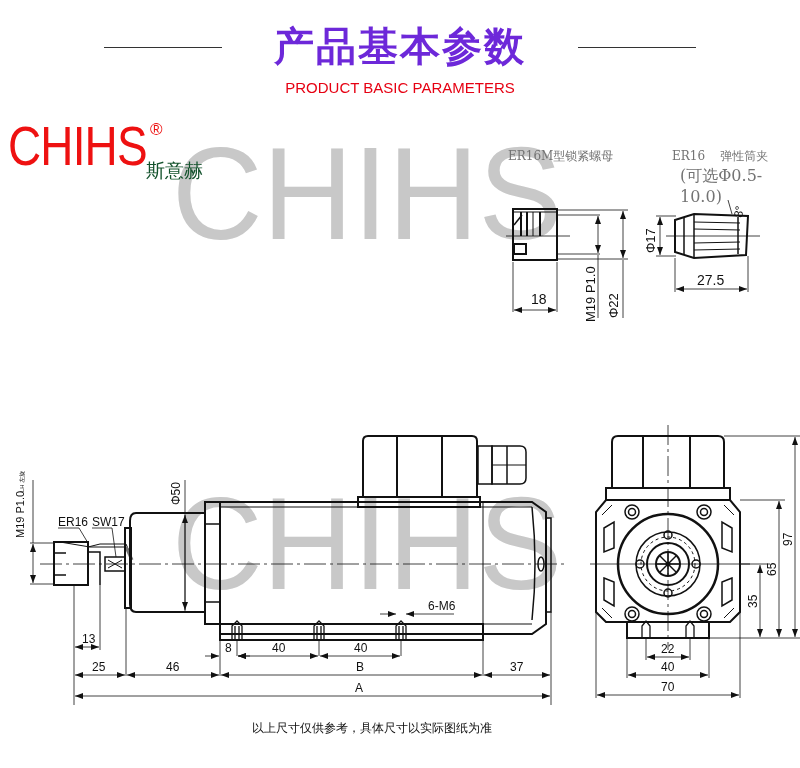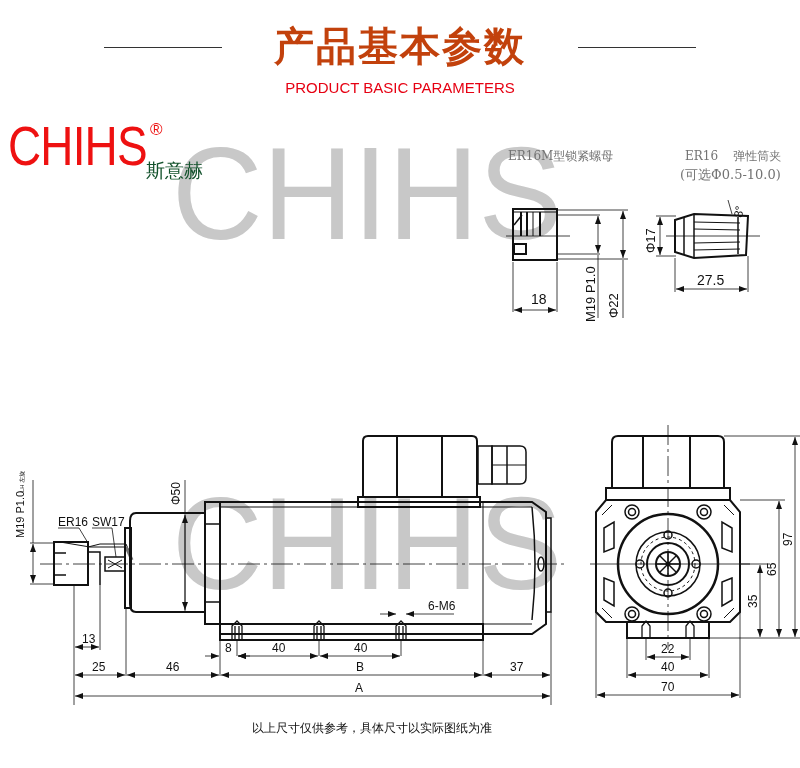--- a/index.html
+++ b/index.html
@@ -1,18 +1,18 @@
 <!DOCTYPE html>
 <html><head>
 <meta charset="utf-8">
 <style>
   html,body{margin:0;padding:0;background:#fff;}
   body{width:800px;height:768px;position:relative;overflow:hidden;font-family:"Liberation Sans",sans-serif;}
   .abs{position:absolute;}
-  .title-cn{left:0;width:800px;top:22px;text-align:center;color:#c2410c;font-family:"DejaVu Serif",serif;font-weight:bold;font-size:40px;letter-spacing:2px;line-height:48px;}
+  .title-cn{left:0;width:800px;top:22px;text-align:center;color:#6d28d9;font-family:"DejaVu Serif",serif;font-weight:bold;font-size:40px;letter-spacing:2px;line-height:48px;}
   .title-en{left:0;width:800px;top:79px;text-align:center;color:#e60012;font-family:"Liberation Sans",sans-serif;font-size:15px;line-height:18px;}
   .rule{height:1px;background:#333;top:47px;}
   .logo{left:8px;top:116px;color:#ee1111;font-family:"Liberation Sans",sans-serif;font-size:56px;line-height:60px;letter-spacing:-1px;transform:scaleX(0.82);transform-origin:left top;}
   .logo-reg{left:150px;top:120px;color:#ee1111;font-size:17px;}
   .logo-cn{left:146px;top:158px;color:#14532d;font-family:Liberation Serif, serif;font-size:19px;}
   .note{left:0;width:744px;top:720px;text-align:center;font-family:"DejaVu Serif",serif;font-size:12px;color:#111;}
   .wm{color:#c8c8c8;font-family:"Liberation Sans",sans-serif;font-weight:normal;font-size:132px;line-height:132px;transform:scaleX(0.95);transform-origin:left top;z-index:0;}
   svg{position:absolute;left:0;top:0;z-index:1;}
   svg text{font-family:"Liberation Sans Narrow","Liberation Sans",sans-serif;fill:#111;}
   .lbl{font-family:"DejaVu Serif",serif;font-size:12px;color:#737373;}
@@ -26,22 +26,22 @@
 <div class="abs rule" style="left:104px;width:118px;"></div>
 <div class="abs rule" style="left:578px;width:118px;"></div>
 <div class="abs title-cn">产品基本参数</div>
 <div class="abs title-en">PRODUCT BASIC PARAMETERS</div>
 
 <div class="abs logo">CHIHS</div>
 <div class="abs logo-reg">®</div>
 <div class="abs logo-cn">斯意赫</div>
 
 <div class="abs lbl" style="left:508px;top:148px;">ER16M型锁紧螺母</div>
-<div class="abs lbl" style="left:672px;top:148px;white-space:pre;margin-left:13px;">ER16    弹性筒夹</div>
-<div class="abs lbl" style="left:680px;top:166px;font-size:13px;">(可选Φ0.5-10.0)</div>
+<div class="abs lbl" style="left:672px;top:148px;white-space:pre;">ER16    弹性筒夹</div>
+<div class="abs lbl" style="left:680px;top:166px;font-size:16px;">(可选Φ0.5-10.0)</div>
 
 <svg width="800" height="768" viewBox="0 0 800 768" xmlns="http://www.w3.org/2000/svg">
   <defs>
     <marker id="ar" markerWidth="8" markerHeight="6" refX="8" refY="3" orient="auto-start-reverse" markerUnits="userSpaceOnUse">
       <path d="M0,0 L8,3 L0,6 z" fill="#111"></path>
     </marker>
   </defs>
 
   <g stroke="#111" fill="none">
     <rect x="513" y="209" width="44" height="51" stroke-width="2"></rect>

